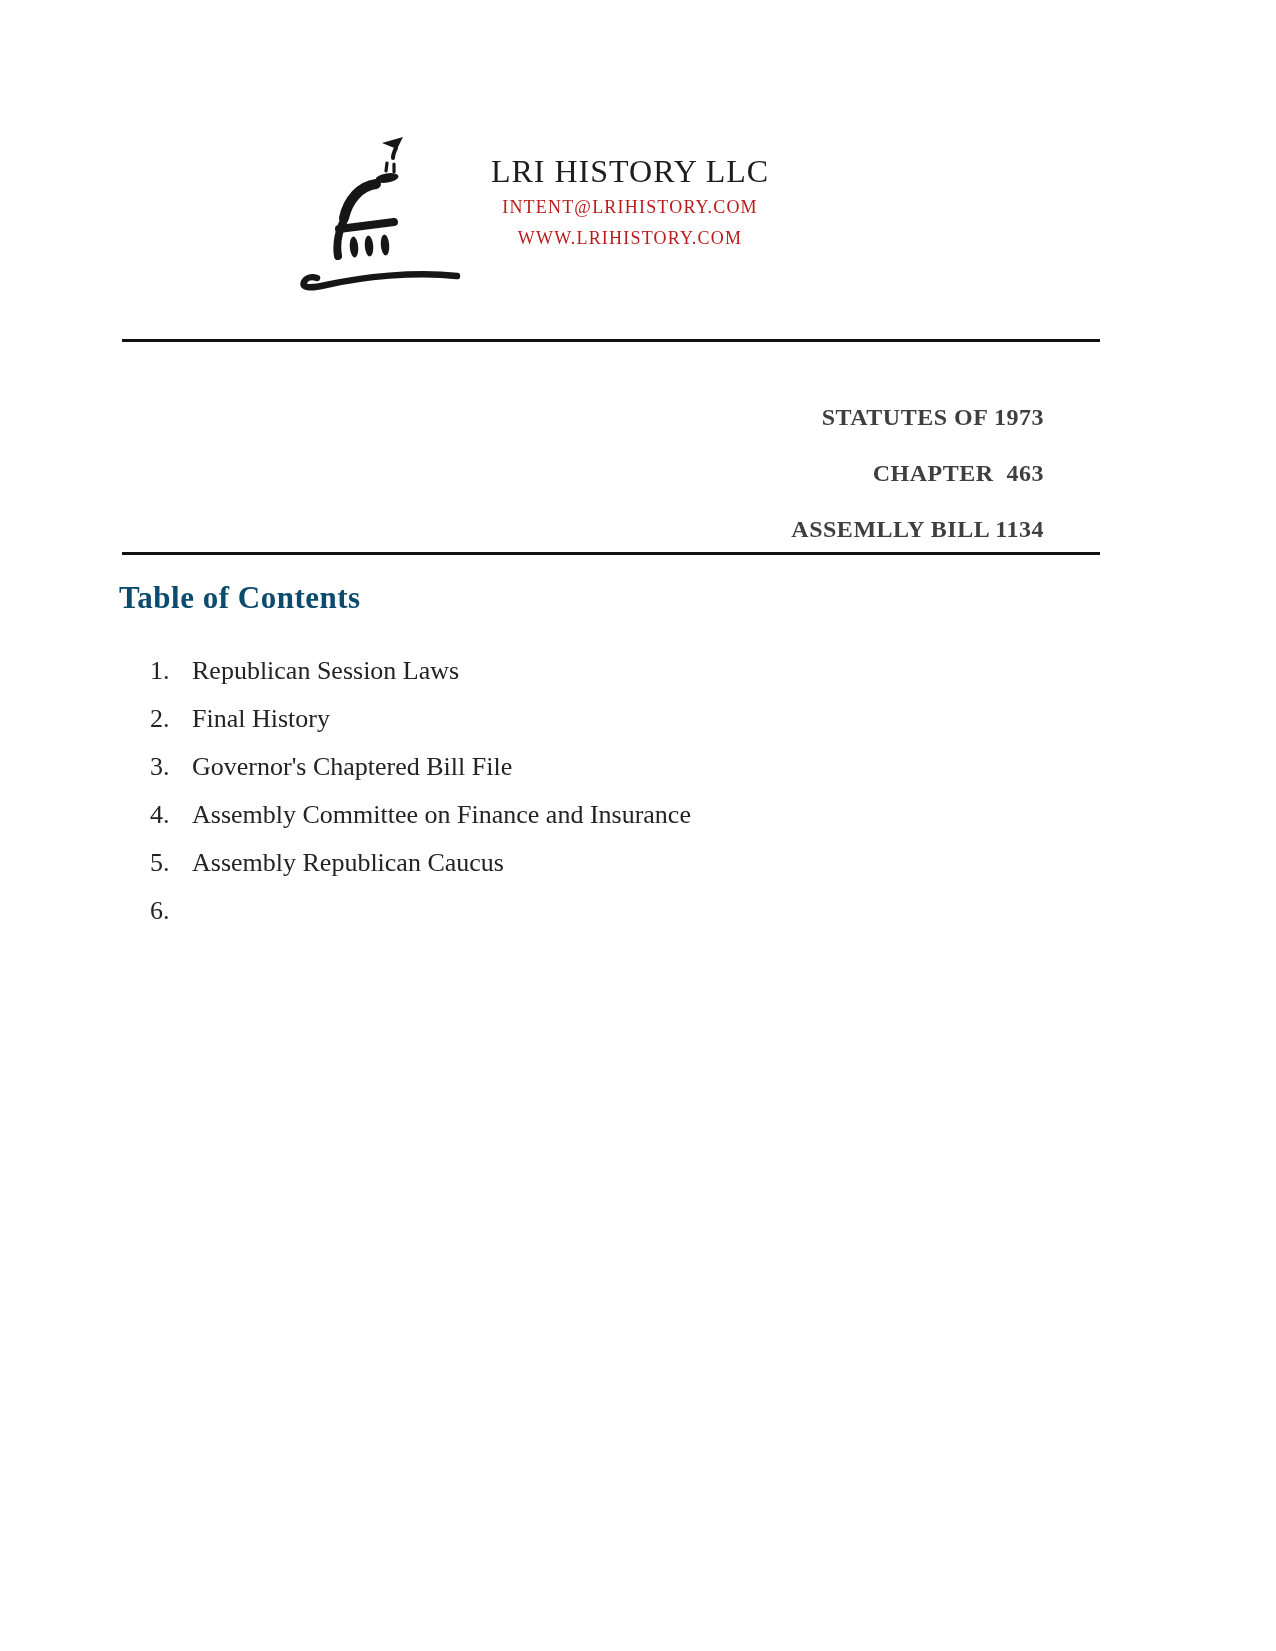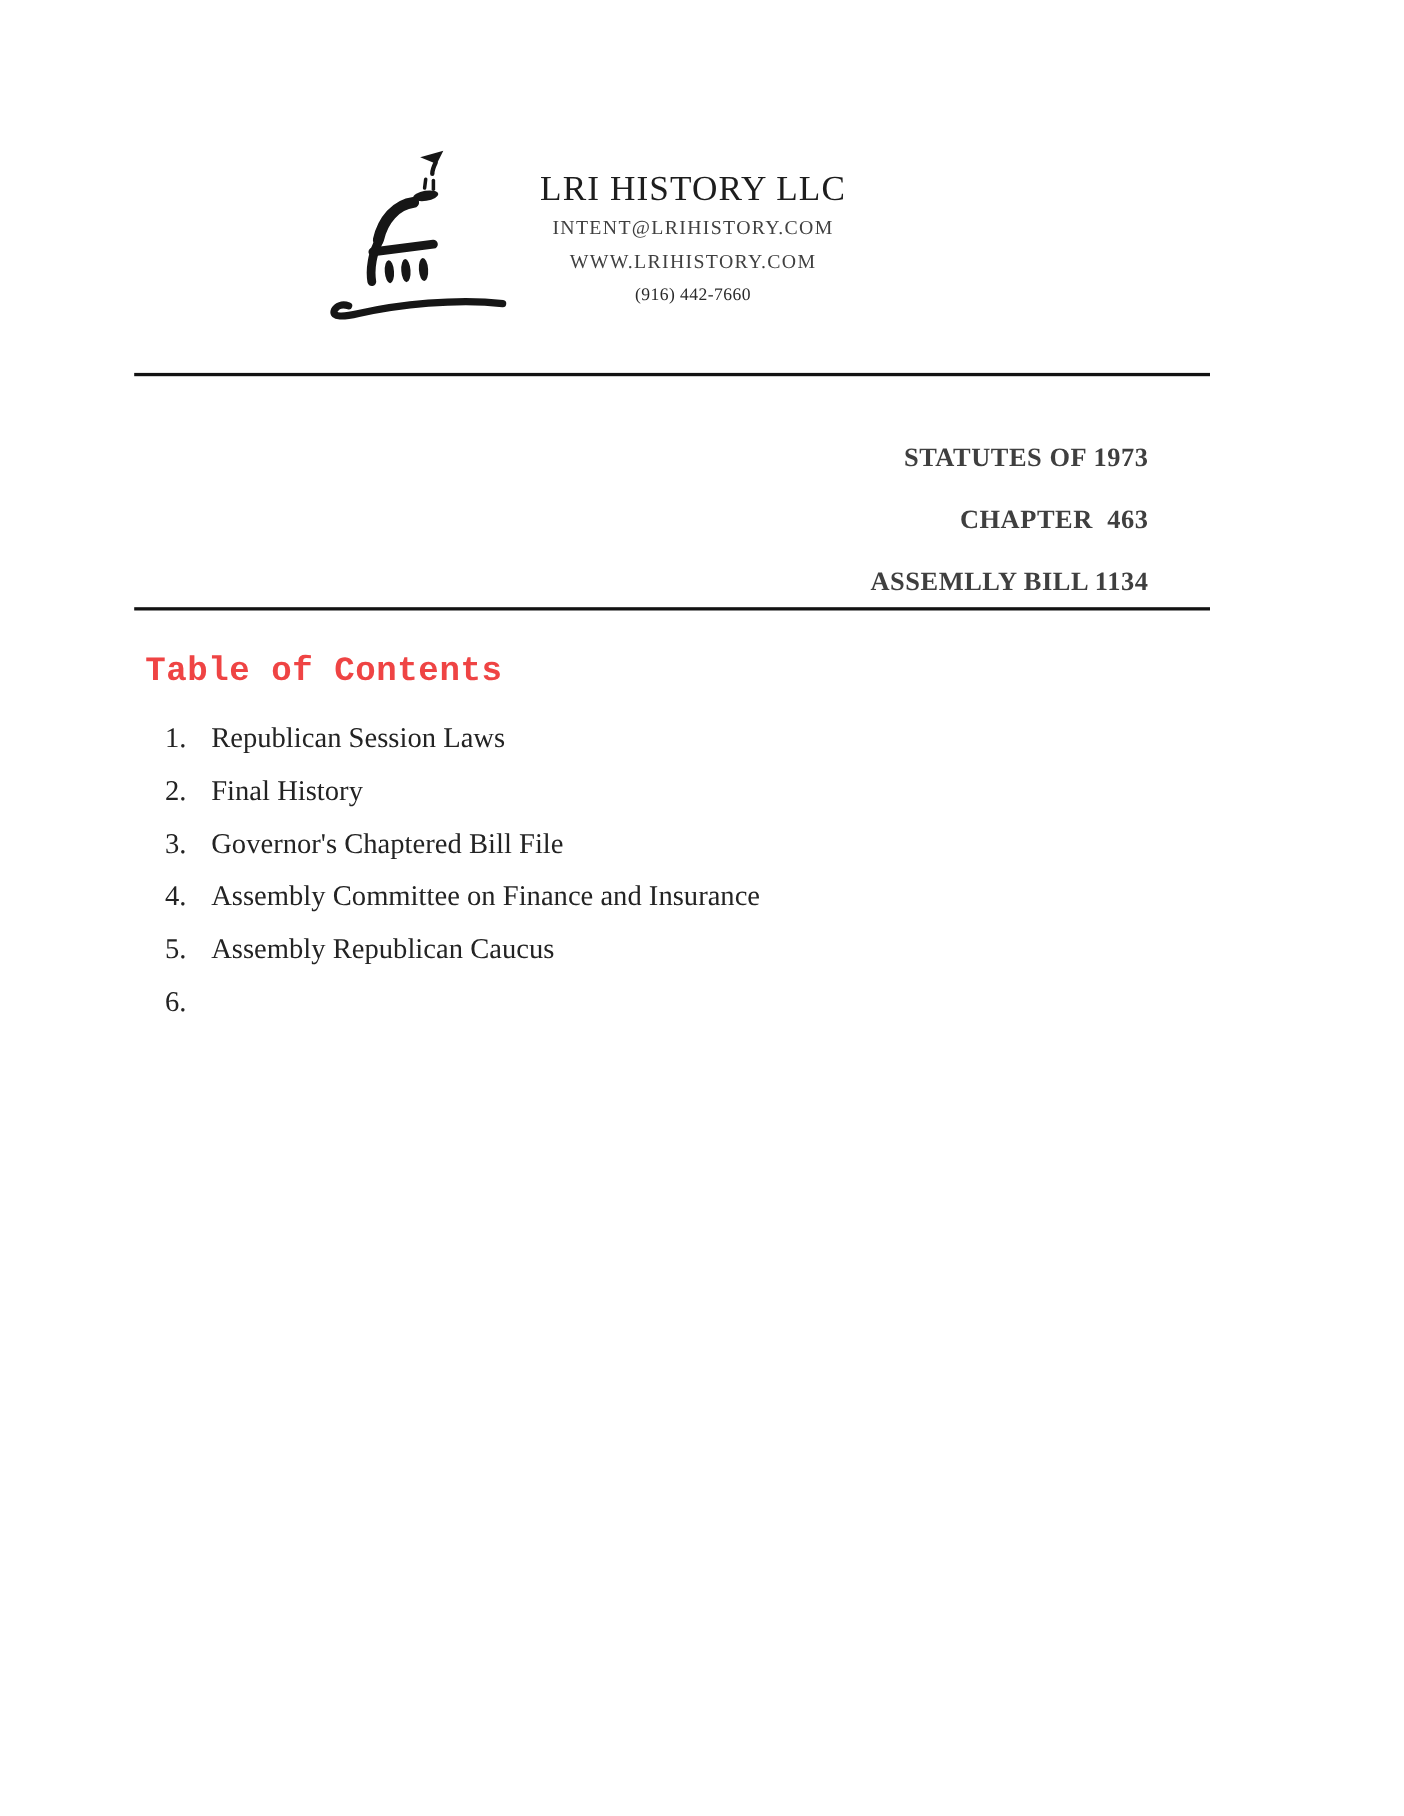--- a/index.html
+++ b/index.html
@@ -36,21 +36,21 @@
     font-size: 32px;
     line-height: 42px;
     letter-spacing: 1px;
     color: #1d1d1d;
     white-space: pre;
   }
   .contact {
     font-size: 18px;
     line-height: 31px;
     letter-spacing: 1.2px;
-    color: #404040;
+    color: #b91c1c;
     white-space: pre;
   }
   .phone {
     font-size: 16px;
     line-height: 30px;
     letter-spacing: 0.4px;
     color: #2a2a2a;
     white-space: pre;
   }
 
@@ -77,28 +77,27 @@
     letter-spacing: 0.5px;
     color: #3f3f3f;
   }
   .title-block div { white-space: pre; }
 
   
   .toc-heading {
     position: absolute;
     left: 116px;
     top: 576px;
-    margin: 16px;
+    margin: 3px;
     font-size: 31px;
     line-height: 38px;
     font-weight: bold;
     letter-spacing: 0.5px;
-    color: #ef4444;
+    color: #0c4a6e;
     white-space: pre;
-    font-family: Liberation Mono, monospace;
   }
   .toc-list {
     position: absolute;
     left: 150px;
     top: 647px;
     margin: 0;
     padding: 0;
     list-style: none;
   }
   .toc-item {
@@ -141,21 +140,20 @@
       <ellipse cx="95" cy="120" rx="4.2" ry="10.5" fill="#161616" stroke="none" transform="rotate(-4 95 120)"></ellipse>
 
       <path d="M167 151 C125 146 72 152 36 160 C23 163 11 164 14 157 C16 153 21 151 27 153" stroke-width="6.5"></path>
     </svg>
   </div>
 
   <div class="letterhead">
     <div class="company">LRI HISTORY LLC</div>
     <div class="contact">INTENT@LRIHISTORY.COM</div>
     <div class="contact">WWW.LRIHISTORY.COM</div>
-    <div class="phone">(916) 442-7660</div>
   </div>
 
   <div class="rule rule-top"></div>
 
   <div class="title-block">
     <div>STATUTES OF 1973</div>
     <div>CHAPTER  463</div>
     <div>ASSEMLLY BILL 1134</div>
   </div>
 

